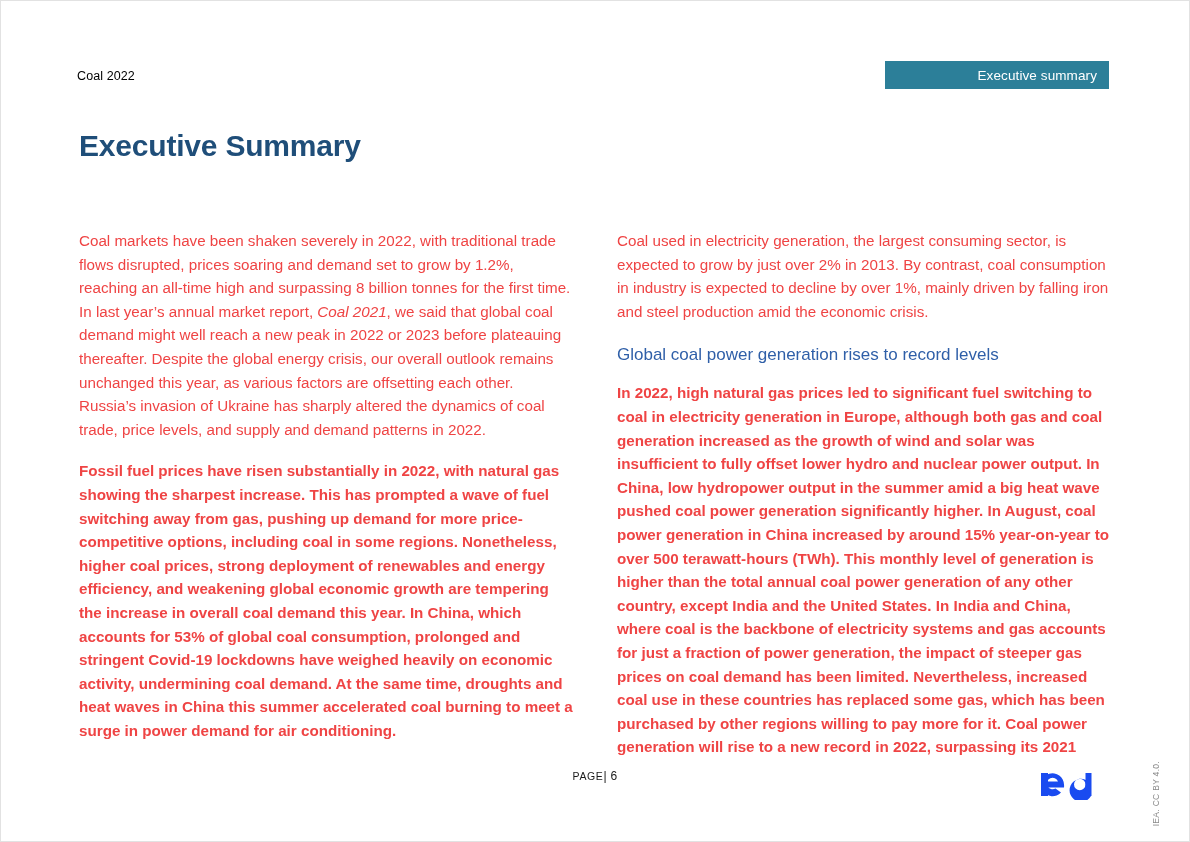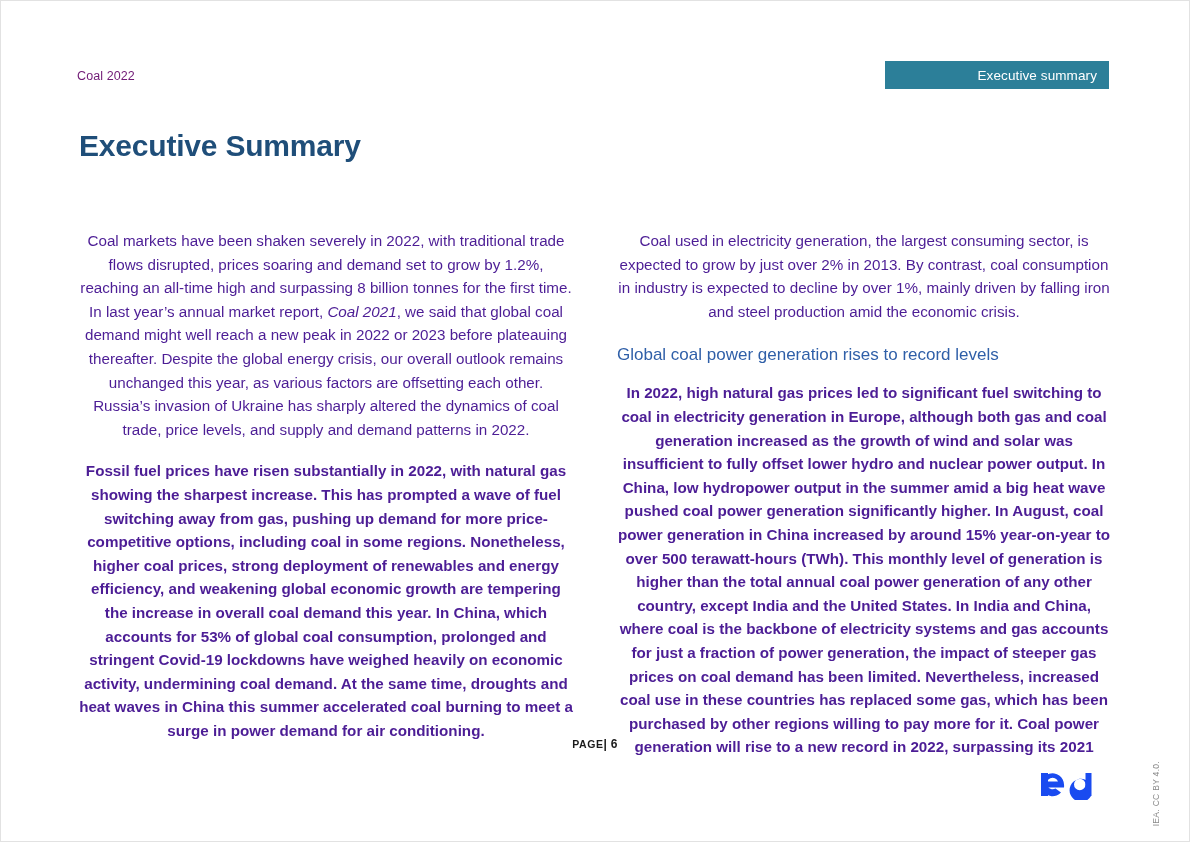--- a/index.html
+++ b/index.html
@@ -23,21 +23,21 @@
     border: 1px solid #e2e2e2;
     overflow: hidden;
   }
 
   
   .running-head {
     position: absolute;
     left: 76px;
     top: 68px;
     font-size: 12.5px;
-    color: #701a75;
+    color: #000000;
     letter-spacing: 0.1px;
     white-space: nowrap;
   }
 
   .section-tab {
     position: absolute;
     right: 80px;
     top: 60px;
     width: 224px;
     height: 28px;
@@ -86,46 +86,45 @@
   }
   .col {
     width: 494px;
     flex: 0 0 494px;
   }
 
   p.body {
     margin: 0 0 18px 0;
     font-size: 15.2px;
     line-height: 23.6px;
-    color: #4c1d95;
-    text-align: center;
+    color: #ef4444;
+    text-align: left;
   }
   p.body:last-child { margin-bottom: 0; font-weight: bold; }
 
   .subhead {
     margin: 20px 0 14px 0;
     font-size: 17px;
     font-weight: normal;
     color: #2f5fa8;
     line-height: 24px;
   }
 
   em.title-italic { font-style: italic; }
 
   
   .footer-page {
     position: absolute;
     left: 0;
     right: 0;
-    top: 736px;
+    top: 768px;
     text-align: center;
     font-size: 12px;
     color: #1a1a1a;
     letter-spacing: 0.3px;
-    font-weight: bold;
   }
   .footer-page .smallcaps {
     font-size: 10.5px;
     letter-spacing: 0.6px;
   }
 
   .logo {
     position: absolute;
     right: 76px;
     top: 768px;

